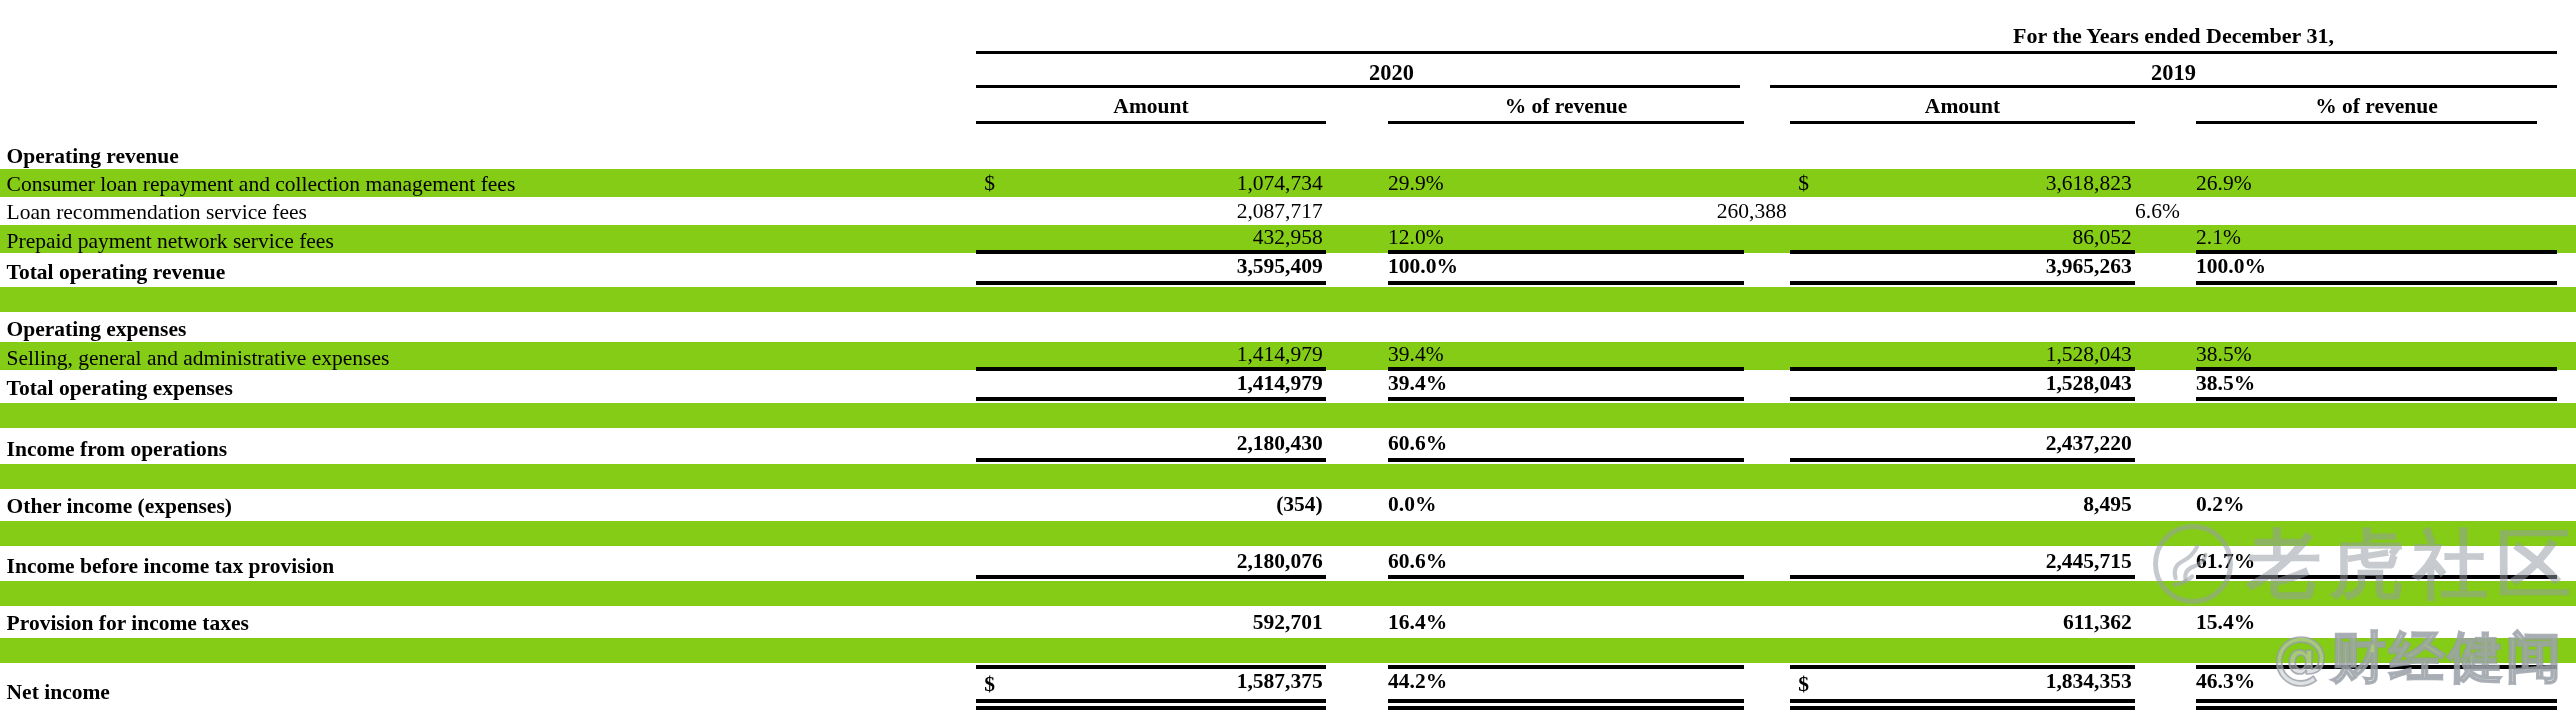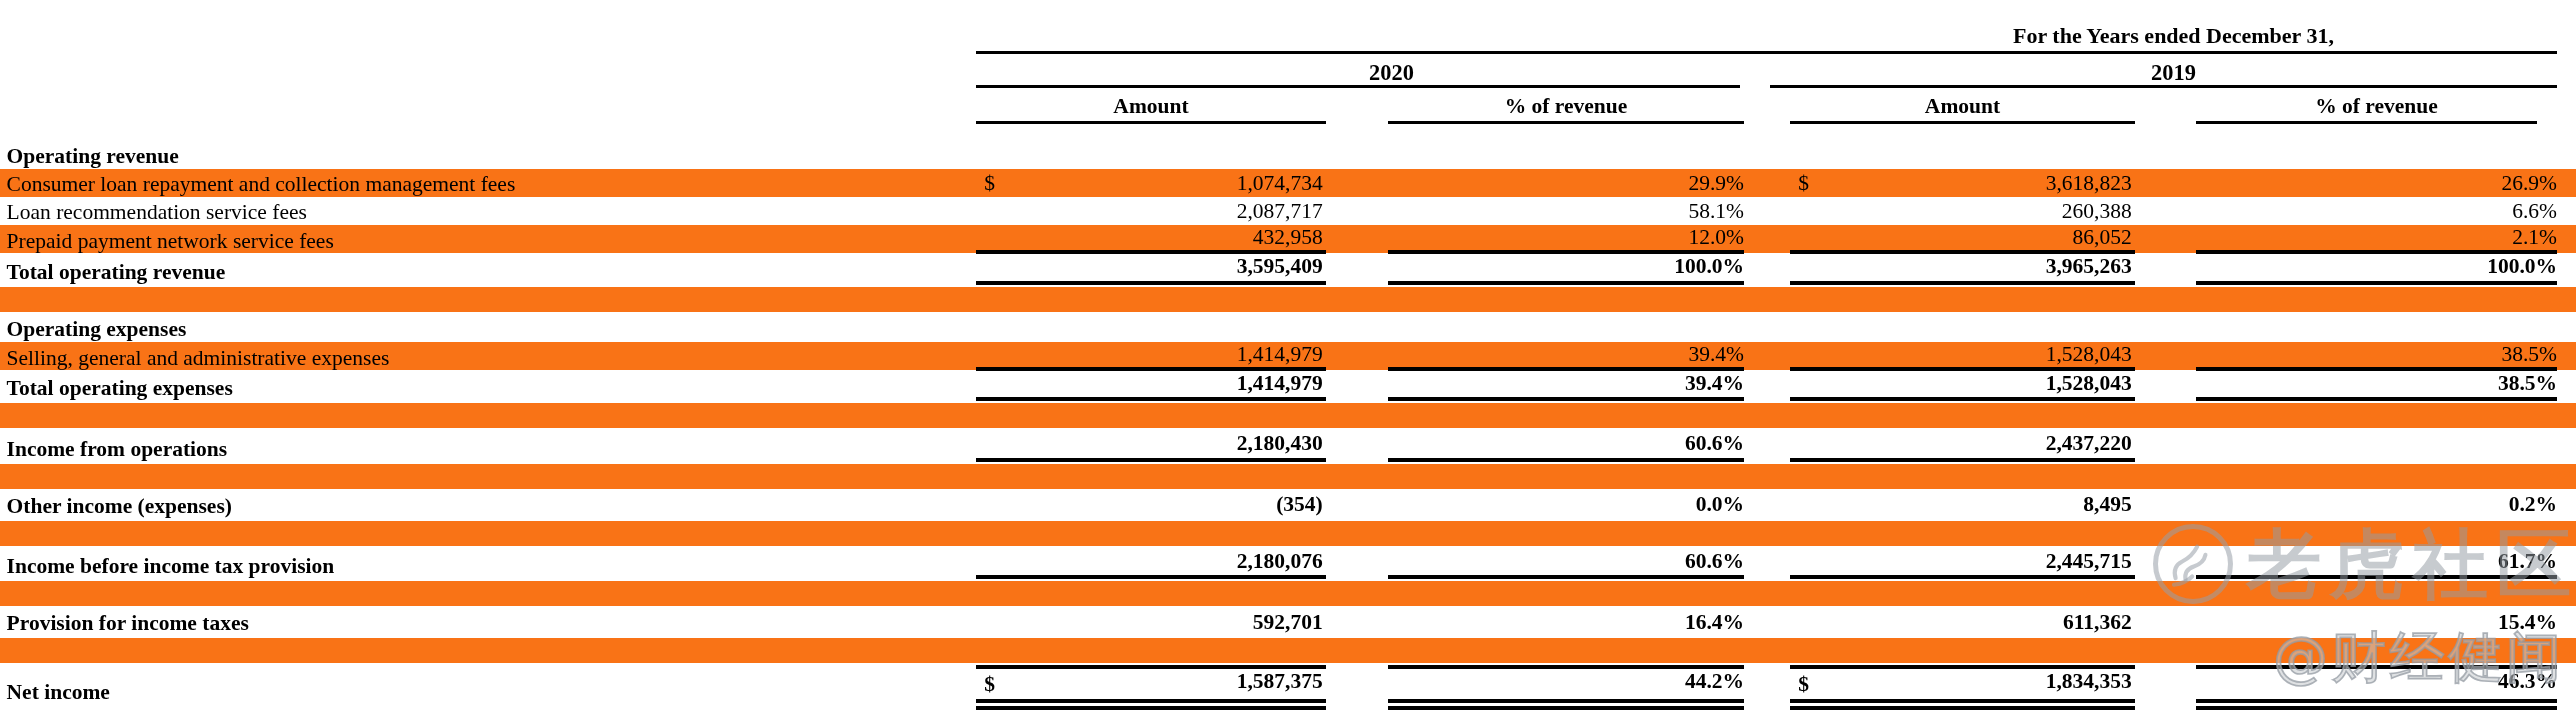--- a/index.html
+++ b/index.html
@@ -28,29 +28,29 @@
   .hl-c4 { left: 1790px; width: 345px; top: 121px; }
   .hl-c5 { left: 2196px; width: 341px; top: 121px; }
 
   
   .tbody { position: relative; }
   .row {
     display: grid;
     grid-template-columns: 976px 350px 62px 356px 46px 345px 61px 361px 19px;
     height: 28px;
   }
-  .row.stripe { background: #f97316; }
+  .row.stripe { background: #84cc16; }
   .row.bold { font-weight: bold; }
   .row.spacer { height: 29px; border-top: 2.5px solid #fff; border-bottom: 2.5px solid #fff; }
   .row.tall { height: 31.5px; }
   .row.net { height: 43px; }
   .cell { height: 100%; display: flex; align-items: center; }
   .lbl { padding-left: 6.6px; white-space: nowrap; align-items: flex-end; }
   .amt { position: relative; justify-content: flex-end; padding-right: 3.3px; }
-  .pct { justify-content: flex-end; }
+  .pct { justify-content: flex-start; }
   .dollar { position: absolute; left: 8.3px; top: 50%; transform: translateY(-50%); }
   .row.u .amt, .row.u .pct { border-bottom: 4.1px solid #000; }
   .row.net .amt, .row.net .pct {
     border-top: 4.1px solid #000;
     border-bottom: 11.6px double #000;
   }
   .row.net .cell { padding-bottom: 5px; }
 
   
   .wm { position: absolute; left: 2153px; top: 524px; display: flex; align-items: center; gap: 13.3px; z-index: 6; }
@@ -59,21 +59,21 @@
     border: 5.8px solid rgba(152,159,167,0.55); flex: 0 0 auto;
     display: flex; align-items: center; justify-content: center;
   }
   .wm-brand {
     font-family: "DejaVu Sans", sans-serif; font-weight: bold;
     font-size: 75px; line-height: 1; letter-spacing: 8.3px;
     color: rgba(148,155,163,0.52); white-space: nowrap;
   }
   .wm-handle {
     position: absolute; left: 2273px; top: 630px; z-index: 6;
-    font-family: "DejaVu Sans", sans-serif; font-weight: normal;
+    font-family: "DejaVu Sans", sans-serif; font-weight: bold;
     font-size: 55px; line-height: 1; letter-spacing: 3.3px; white-space: nowrap;
     color: rgba(255,255,255,0.25);
     -webkit-text-stroke: 1.7px rgba(148,155,163,0.75);
     text-shadow: 0 0 0.8px rgba(148,155,163,0.4);
   }
 </style>
 </head>
 <body>
 
 <div class="header">
@@ -144,23 +144,20 @@
 
   <div class="row">
     <div class="cell lbl">
         <span>Loan recommendation service fees</span>
       </div>
     <div class="cell amt">
       <span class="dollar"></span>
       <span class="val">2,087,717</span>
     </div>
     <div class="cell gap"></div>
-    <div class="cell pct">
-        <span class="val">58.1%</span>
-      </div>
     <div class="cell gap"></div>
     <div class="cell amt">
       <span class="dollar"></span>
       <span class="val">260,388</span>
     </div>
     <div class="cell gap"></div>
     <div class="cell pct">
         <span class="val">6.6%</span>
       </div>
     <div class="cell rpad"></div>

